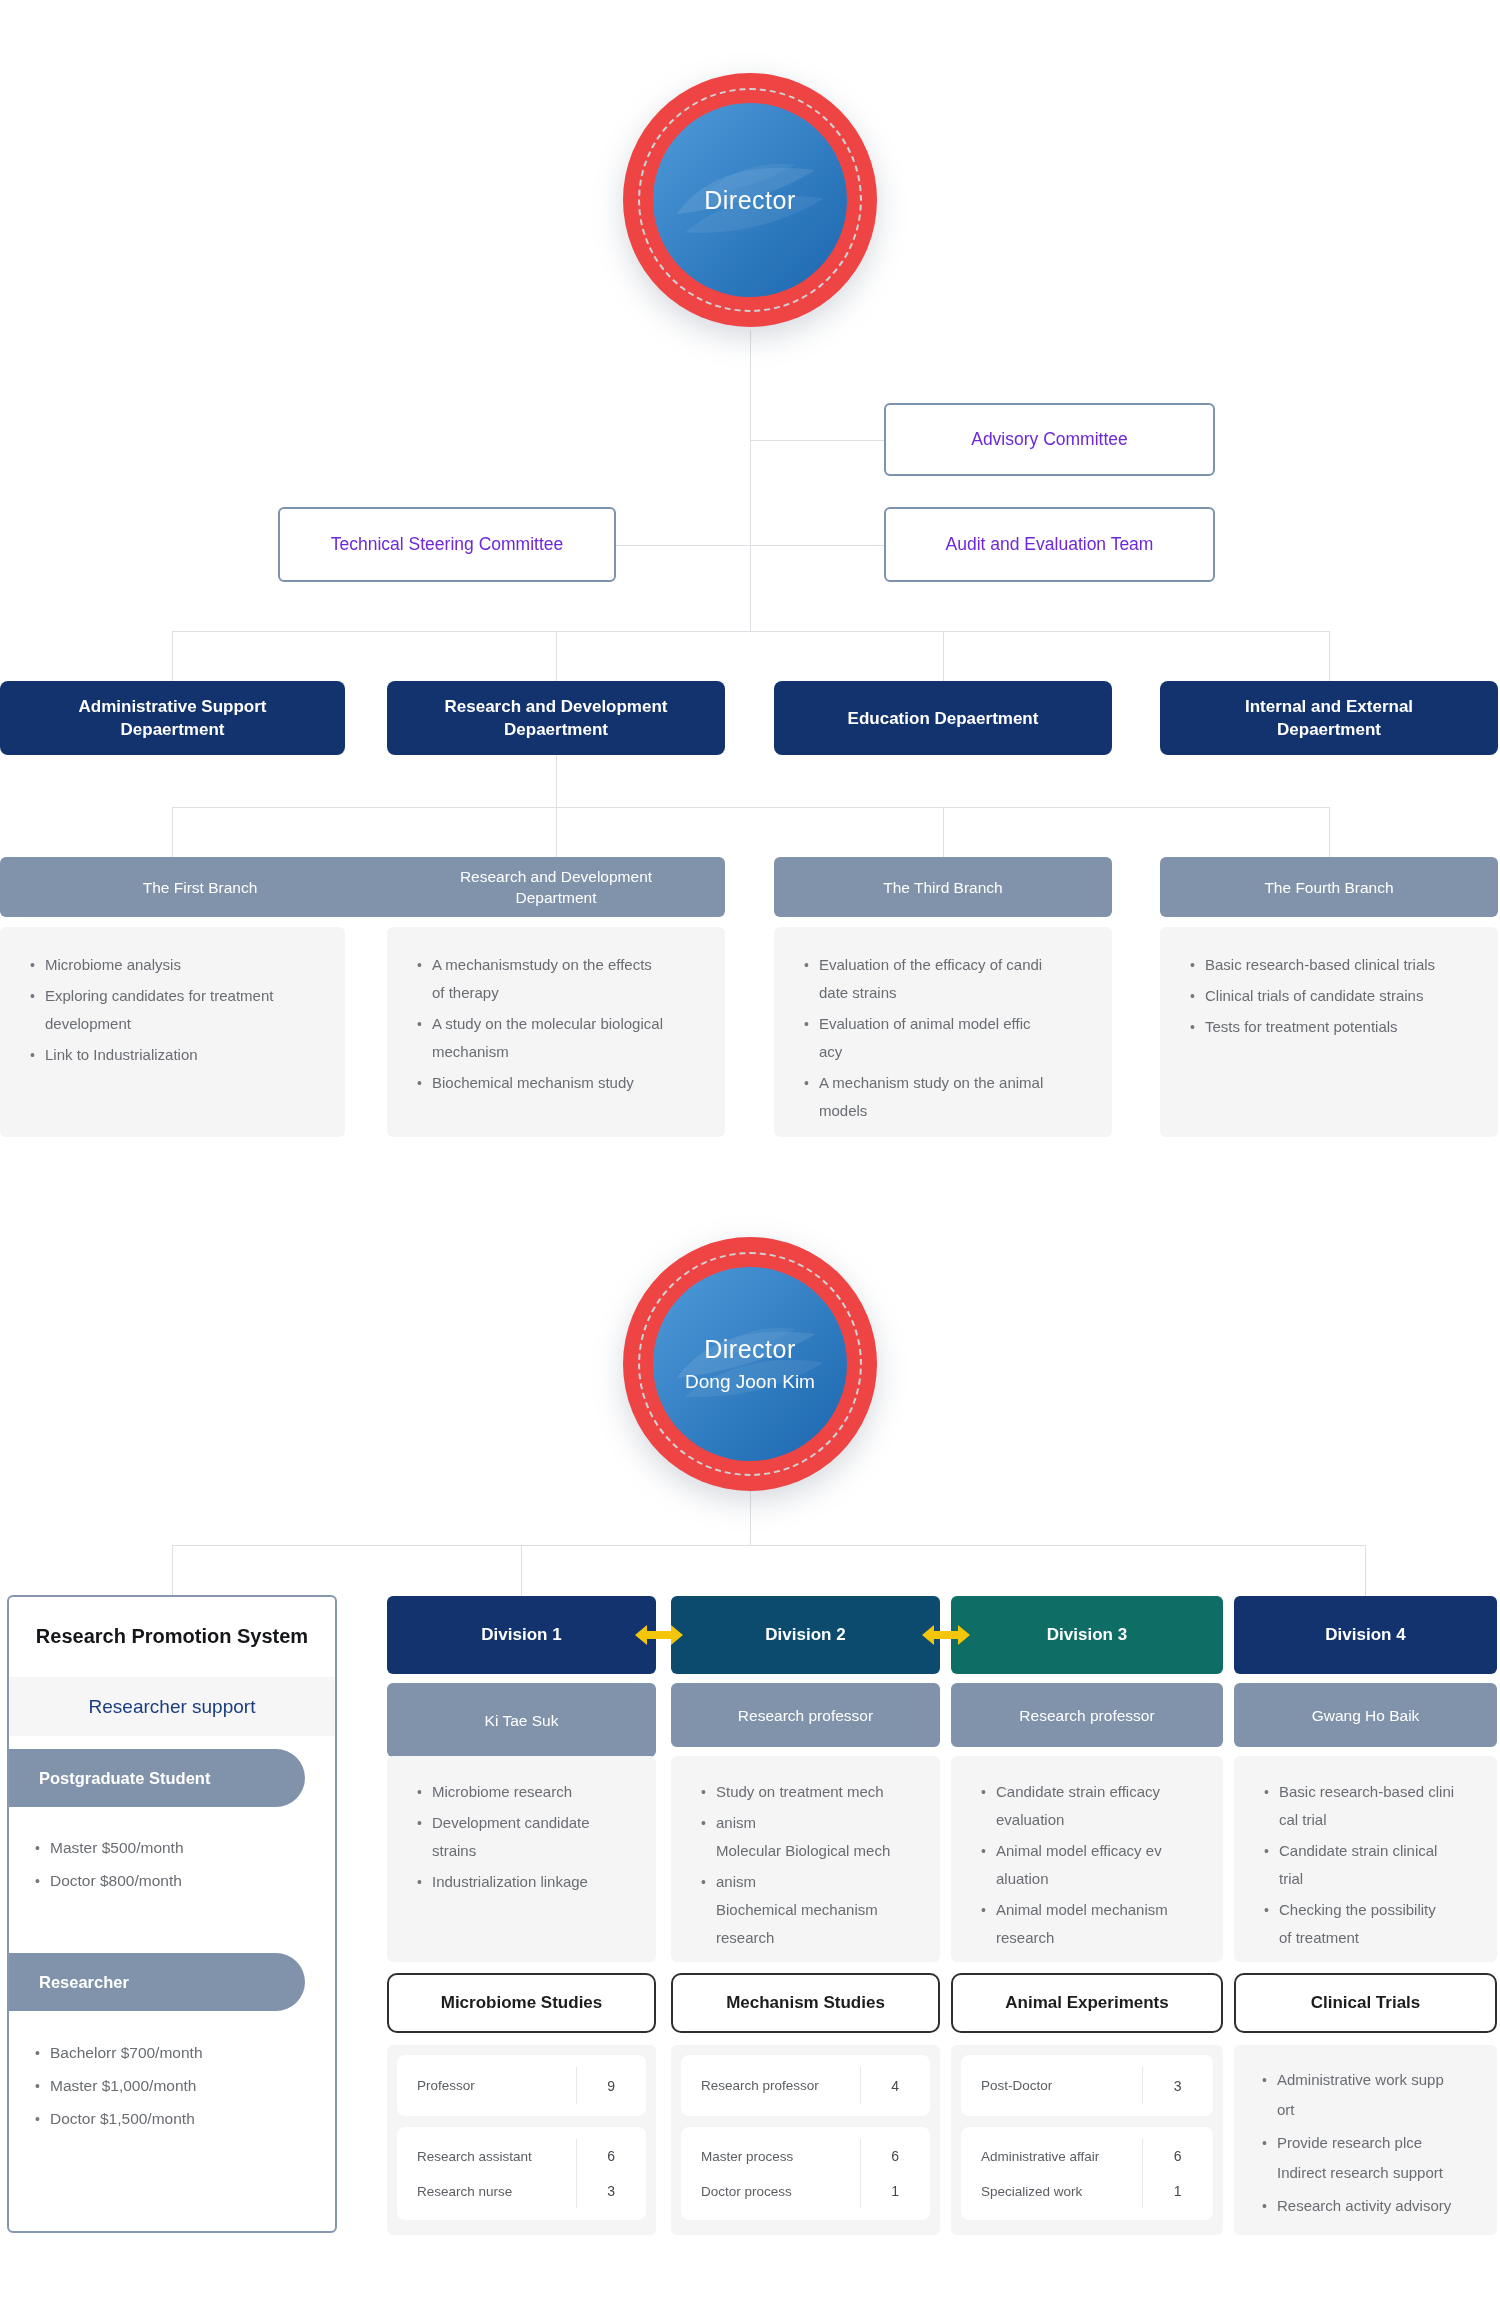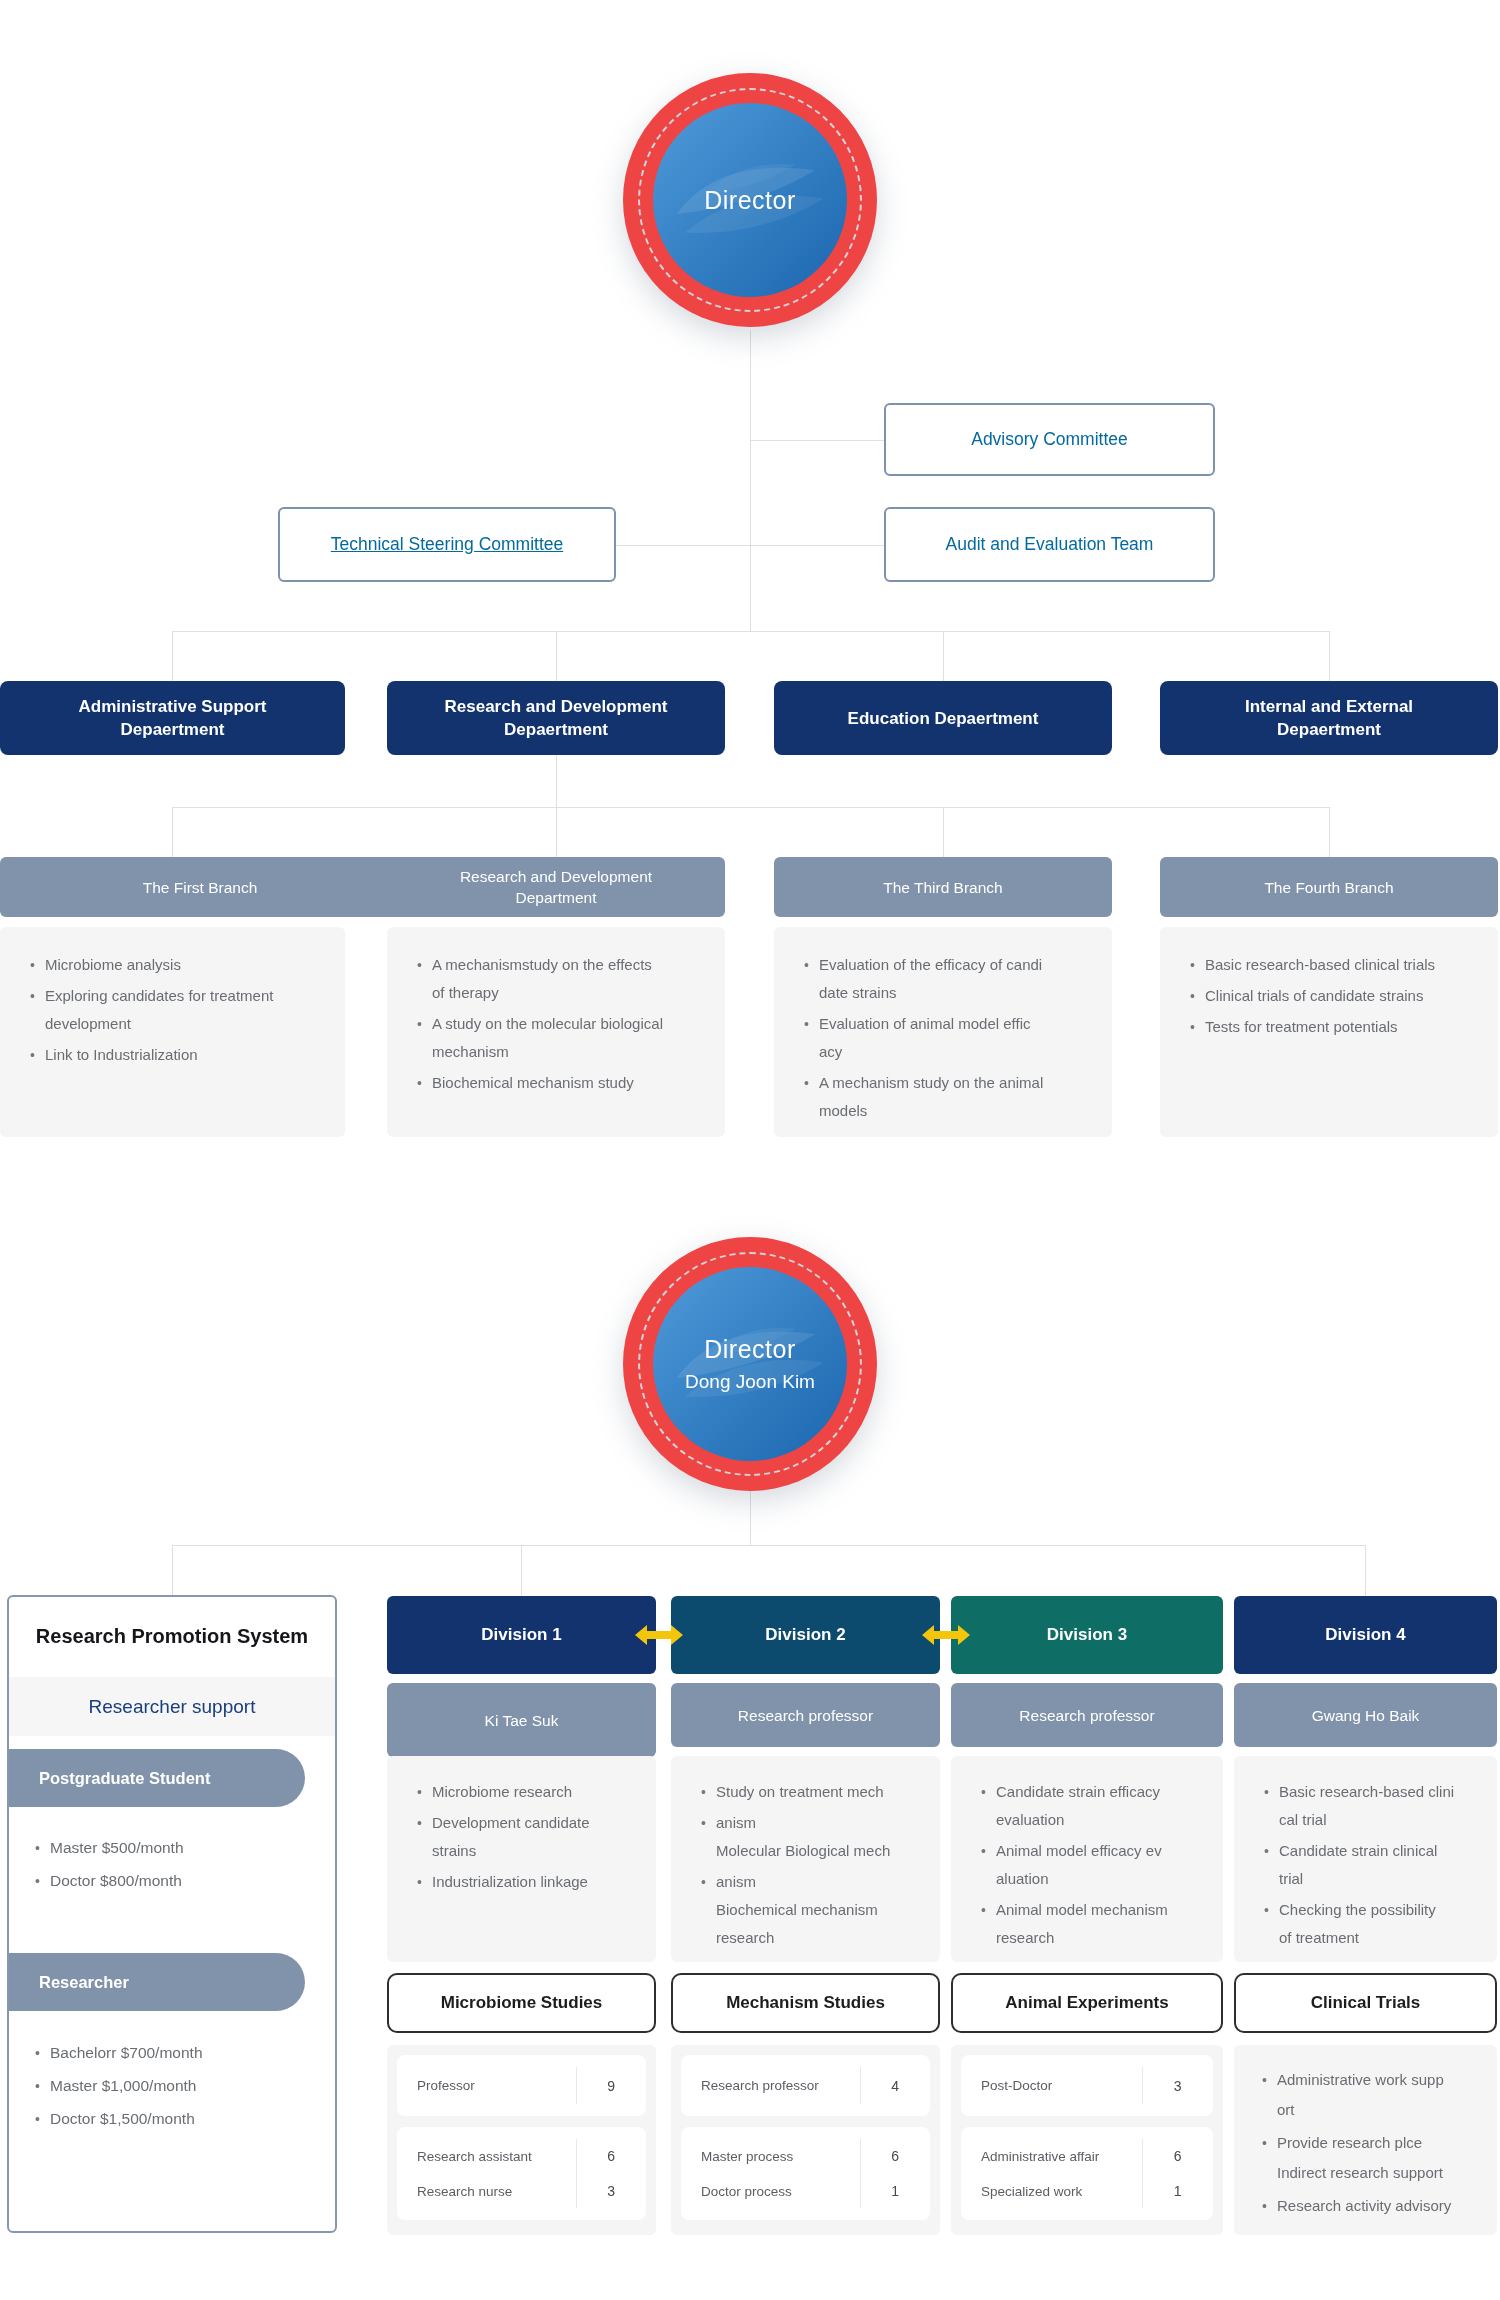--- a/index.html
+++ b/index.html
@@ -17,21 +17,21 @@
           border:2px dashed #cfd3d8;border-radius:50%;}
   .circle-blue{position:absolute;left:30px;top:30px;right:30px;bottom:30px;border-radius:50%;
           background:linear-gradient(135deg,#4e9ad9 0%,#1b66ae 100%);
           display:flex;flex-direction:column;align-items:center;justify-content:center;overflow:hidden;}
   .watermark{position:absolute;left:50%;top:50%;transform:translate(-50%,-50%);opacity:.18;}
   .dir-title{position:relative;color:#fff;font-size:25px;font-weight:500;letter-spacing:.5px;}
   .dir-name{position:relative;color:#fff;font-size:19px;font-weight:500;margin-top:7px;}
 
   
   .com-box{position:absolute;background:#fff;border:2px solid #7d92ac;border-radius:6px;
-          display:flex;align-items:center;justify-content:center;color:#0369a1;
+          display:flex;align-items:center;justify-content:center;color:#6d28d9;
           font-size:17.5px;font-weight:500;box-sizing:border-box;}
 
   
   .dept{position:absolute;background:#12336e;border-radius:8px;color:#fff;font-weight:bold;
         font-size:17px;line-height:23px;display:flex;align-items:center;justify-content:center;
         text-align:center;}
   .divhead{position:absolute;border-radius:6px;color:#fff;font-weight:bold;font-size:17px;
         display:flex;align-items:center;justify-content:center;}
 
   
@@ -105,21 +105,21 @@
         <path d="M14 58 C40 36 74 28 112 34 C86 50 52 60 14 58Z" fill="#ffffff" opacity=".4"></path>
         <path d="M30 30 C48 12 70 8 92 10 C76 20 56 27 30 30Z" fill="#ffffff" opacity=".35"></path>
       </svg>
       <div class="dir-title">Director</div>
     </div>
   </div>
 
   <div class="com-box" style="left:884px;top:403px;width:331px;height:73px;">
     <span>Advisory Committee</span>
   </div>
-  <div class="com-box" style="left:278px;top:507px;width:338px;height:75px;text-decoration:underline;">
+  <div class="com-box" style="left:278px;top:507px;width:338px;height:75px;">
     <span>Technical Steering Committee</span>
   </div>
   <div class="com-box" style="left:884px;top:507px;width:331px;height:75px;align-items:center;">
     <span>Audit and Evaluation Team</span>
   </div>
 
   <div class="dept pre" style="left:0;top:681px;width:345px;height:74px;">Administrative Support
 Depaertment</div>
   <div class="dept pre" style="left:387px;top:681px;width:338px;height:74px;">Research and Development
 Depaertment</div>

